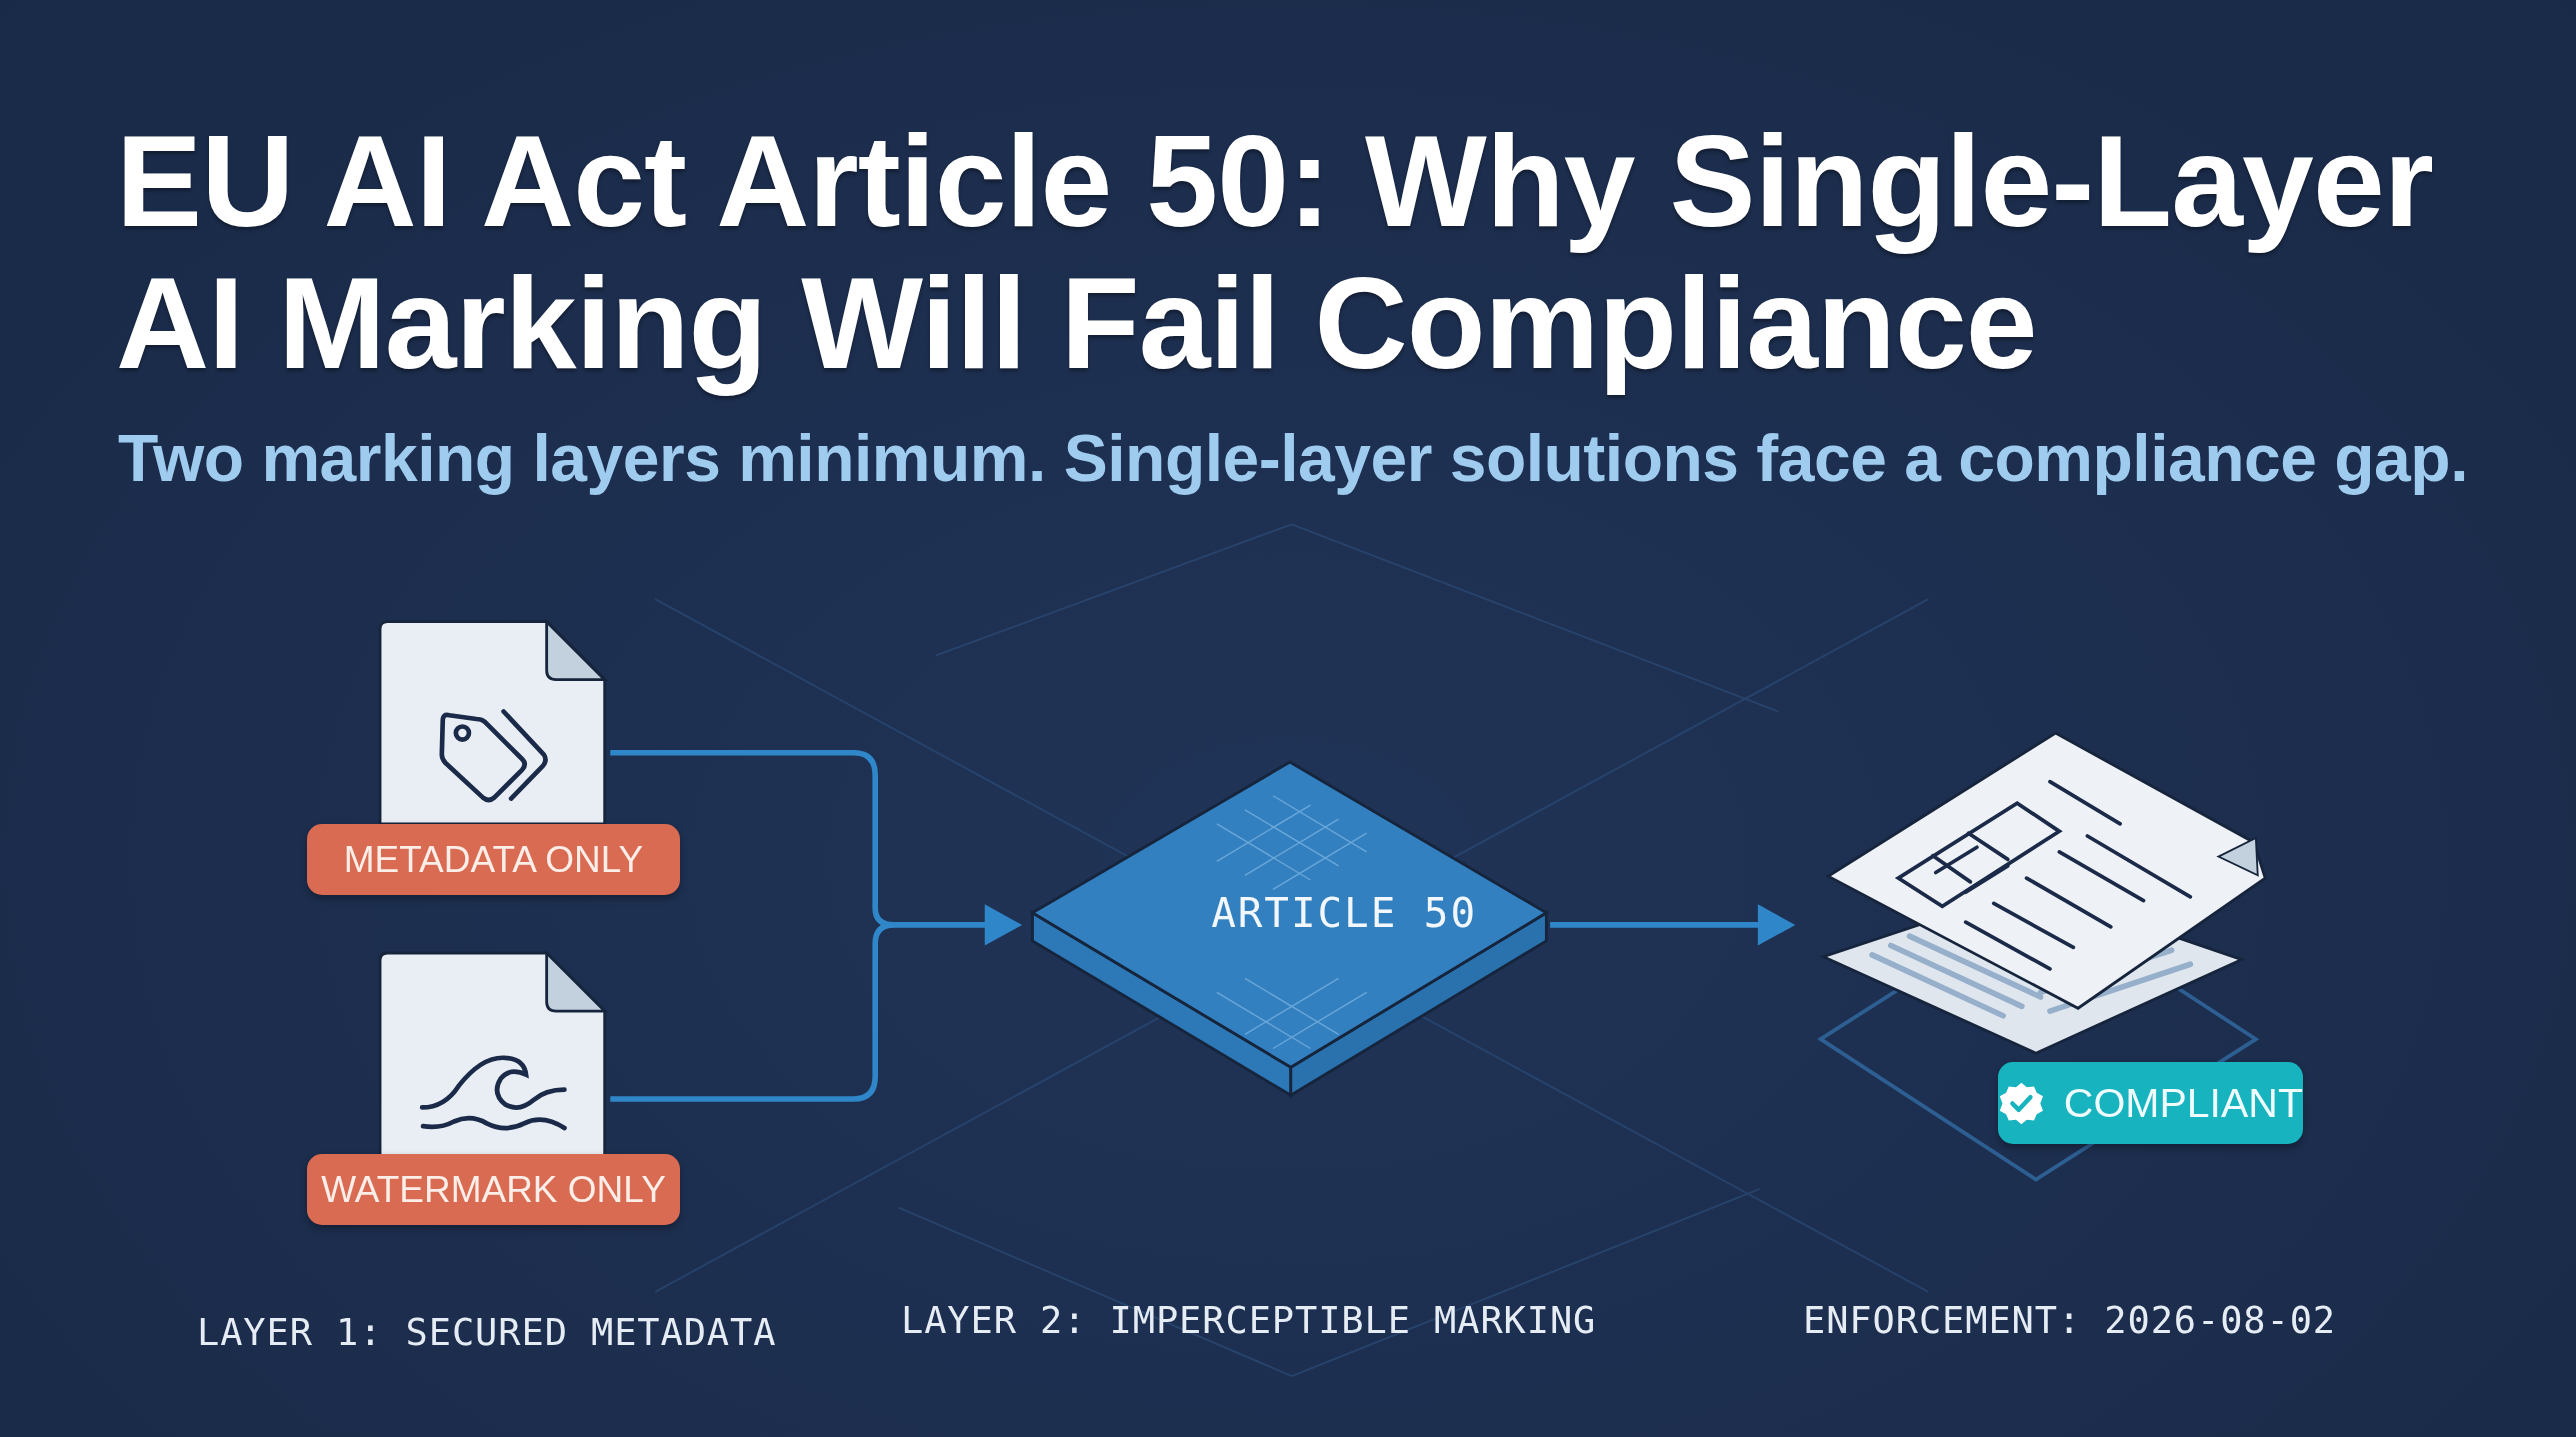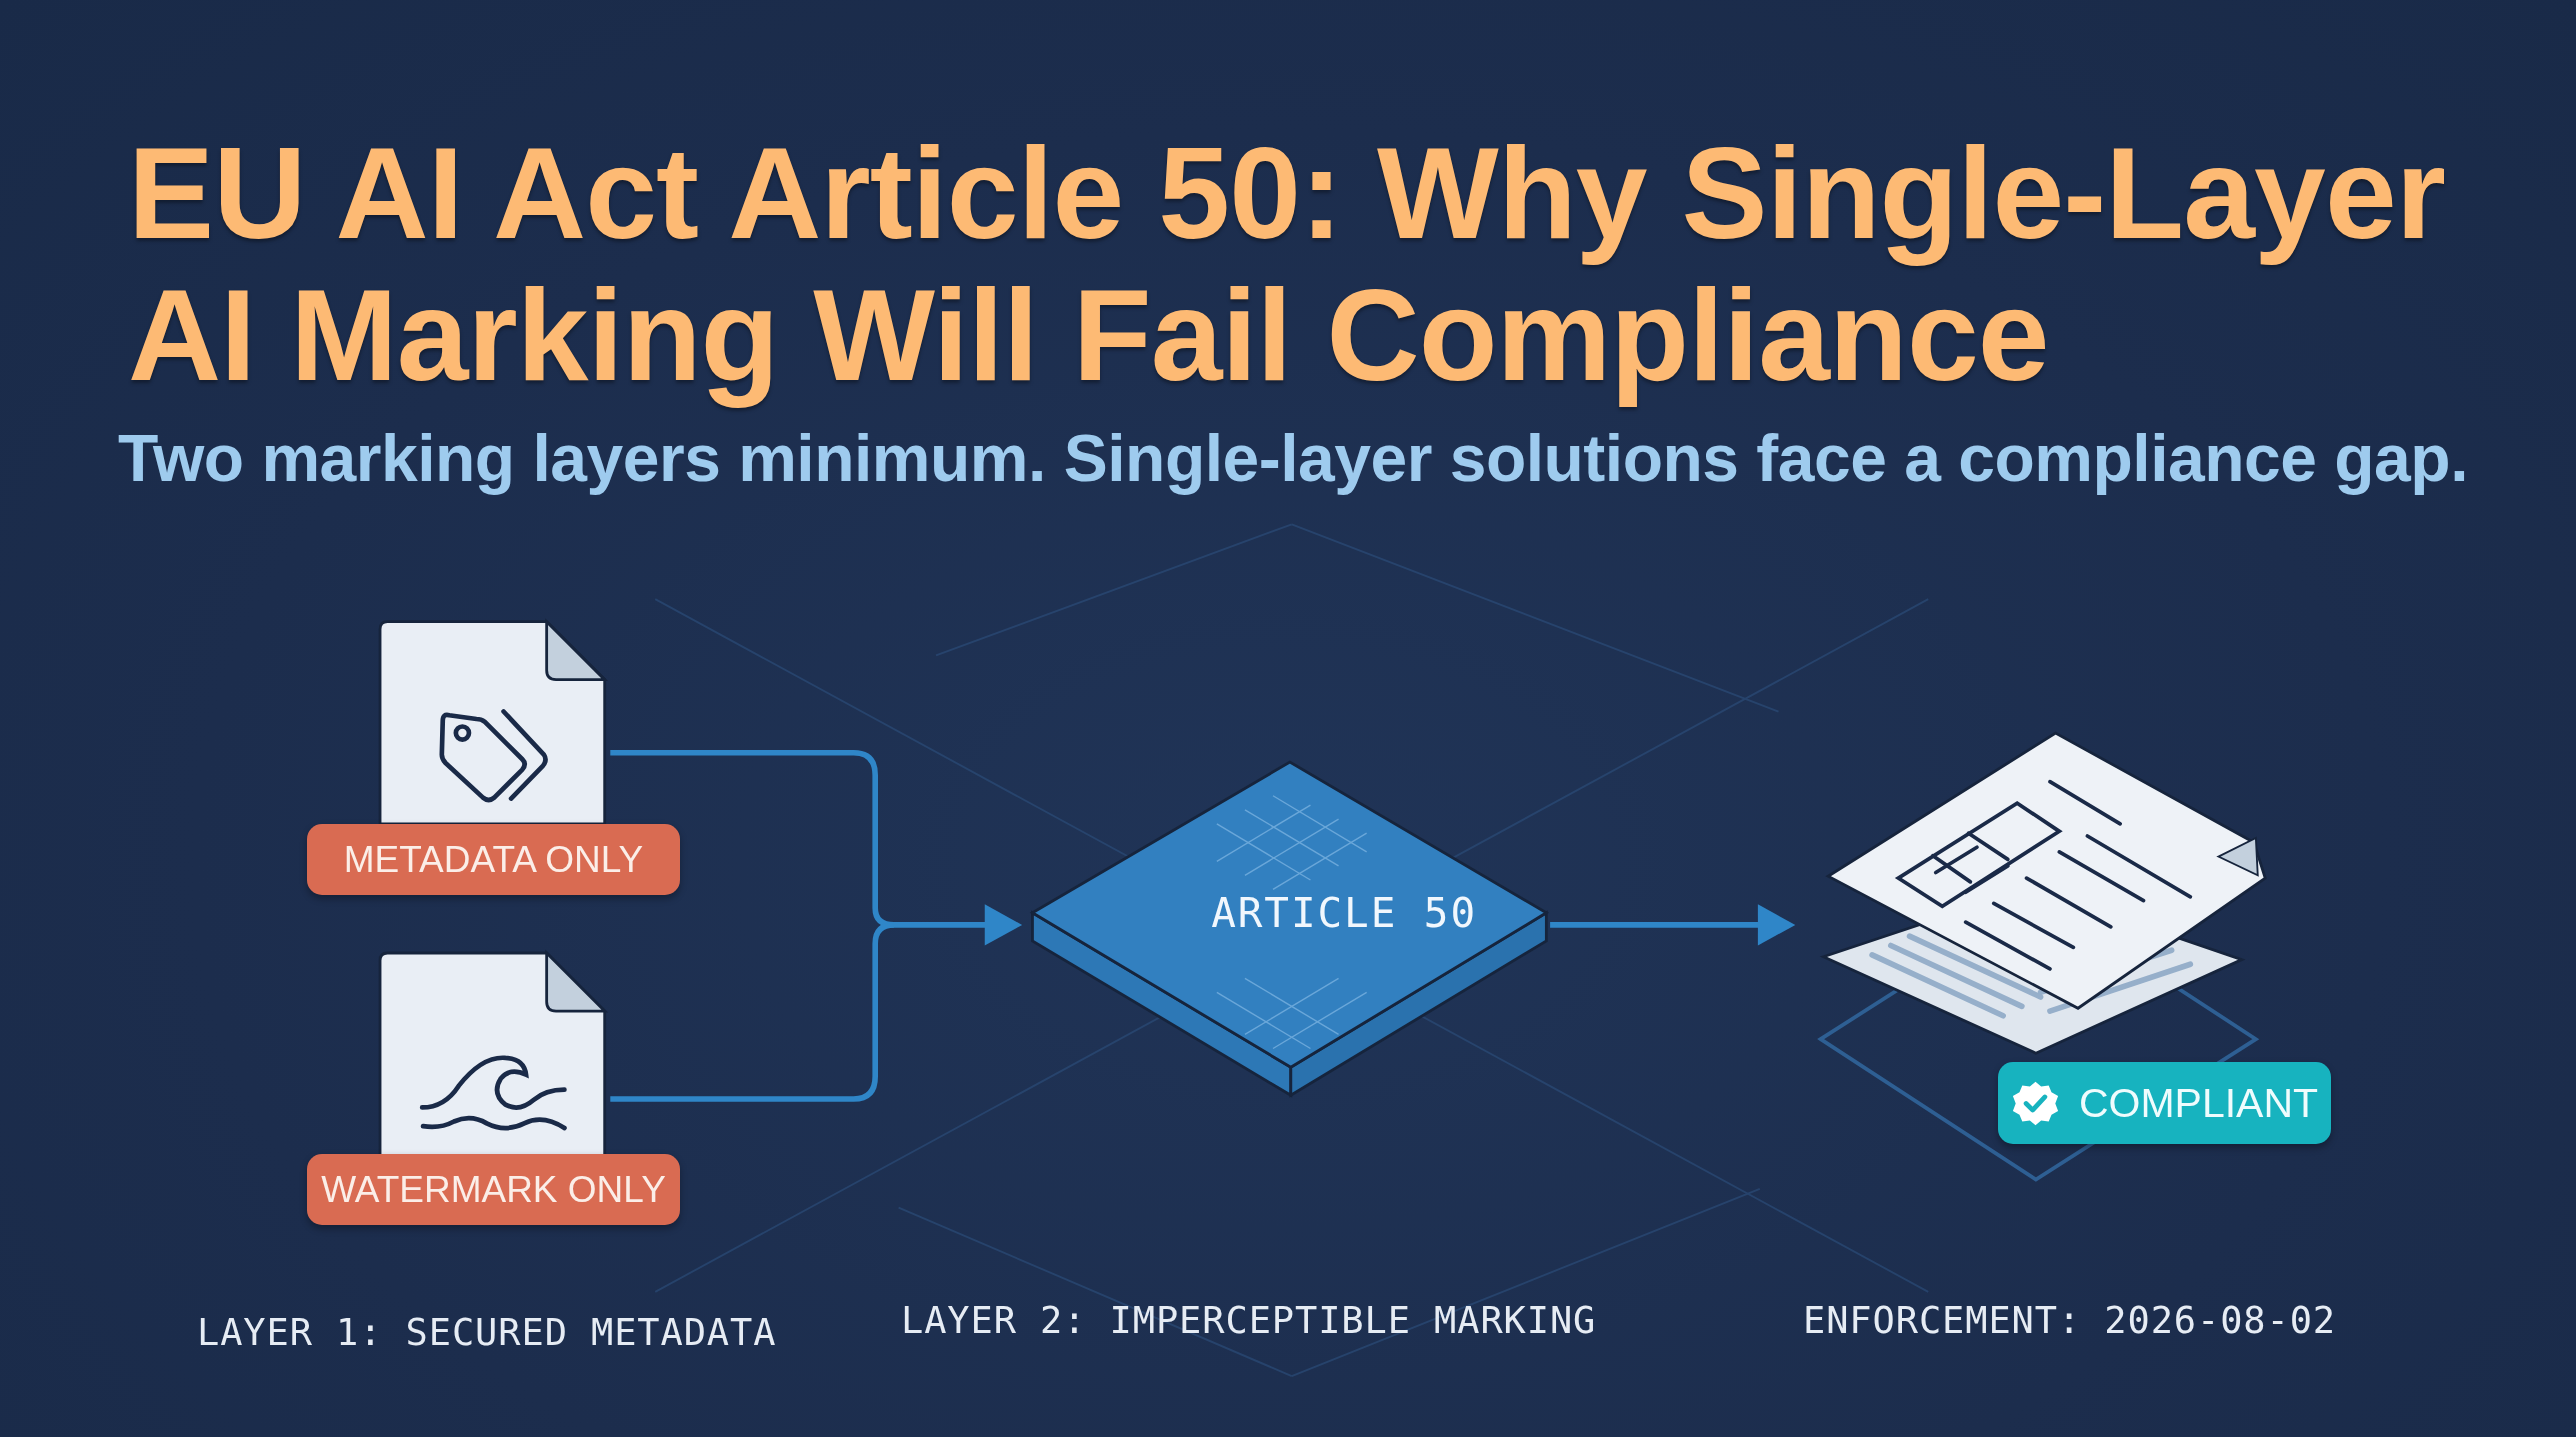--- a/index.html
+++ b/index.html
@@ -1,18 +1,18 @@
 <!DOCTYPE html>
 <html style="font-size:15px"><head>
 <meta charset="utf-8">
 <style>
   html, body { margin:0; padding:0; }
   body { width:2576px; height:1438px; overflow:hidden; background:#1d2f50; position:relative; font-family:"Liberation Sans", sans-serif; }
   .bg { position:absolute; inset:0; background: radial-gradient(ellipse at 50% 60%, #203457 0%, #1c2d4d 60%, #192a48 100%); }
-  .title { position:absolute; left:116px; top:110px; margin:12px; color:#fdba74; font-weight:700; font-size:129px; line-height:142px; letter-spacing:-0.9px; text-shadow:0 2.8px 3.7px rgba(0,0,0,0.35); }
+  .title { position:absolute; left:116px; top:110px; margin:0; color:#ffffff; font-weight:700; font-size:129px; line-height:142px; letter-spacing:-0.9px; text-shadow:0 2.8px 3.7px rgba(0,0,0,0.35); }
   .title span { display:block; }
   .subtitle { position:absolute; left:118px; top:419px; color:#9ecbee; font-size:66px; line-height:79px; letter-spacing:-0.5px;font-weight:bold; }
   svg.diagram { position:absolute; left:0; top:0; }
   .badge { position:absolute; display:flex; align-items:center; justify-content:center; color:#fbeee8; font-size:37px; border-radius:15px; box-shadow:0 3.7px 7.5px rgba(0,0,0,0.3); }
   .badge.red { background:#d96b52; }
   .badge.teal { background:#17b3bf; color:#effcfd; font-size:41px; gap:19px; }
   .center-label { position:absolute; left:1103px; top:889px; width:374px; text-align:right; color:#f1f7fd; font-family:"DejaVu Sans Mono", monospace; font-size:41px; letter-spacing:1.9px; }
   .footer { position:absolute; top:1299px; font-family:"DejaVu Sans Mono", monospace; font-size:37px; color:#e6ecf4; letter-spacing:0.9px; white-space:pre; }
 </style>
 </head>
@@ -116,21 +116,21 @@
 
 <div class="badge red" style="left:307px; top:824px; width:373px; height:71px;">
   <span>METADATA ONLY</span>
 </div>
 <div class="badge red" style="left:307px; top:1154px; width:373px; height:71px;">
   <span>WATERMARK ONLY</span>
 </div>
 
 <div class="center-label">ARTICLE 50</div>
 
-<div class="badge teal" style="left:1998px; top:1062px; width:333px; height:82px;">
+<div class="badge teal" style="left:1998px; top:1062px; width:305px; height:82px;">
   <svg width="49" height="49" viewBox="0 0 52 52">
     <path d="M26 3 L32 8 L40 7 L43 14 L50 18 L47 26 L50 34 L43 38 L40 45 L32 44 L26 49 L20 44 L12 45 L9 38 L2 34 L5 26 L2 18 L9 14 L12 7 L20 8 Z" fill="#ffffff"></path>
     <path d="M16 26 L23 33 L36 19" fill="none" stroke="#17b3bf" stroke-width="5" stroke-linecap="round" stroke-linejoin="round"></path>
   </svg>
   <span>COMPLIANT</span>
 </div>
 
 <div class="footer" style="left:197px;margin-top:12px;">LAYER 1: SECURED METADATA</div>
 <div class="footer" style="left:901px;">LAYER 2: IMPERCEPTIBLE MARKING</div>
 <div class="footer" style="left:1803px;">ENFORCEMENT: 2026-08-02</div>

